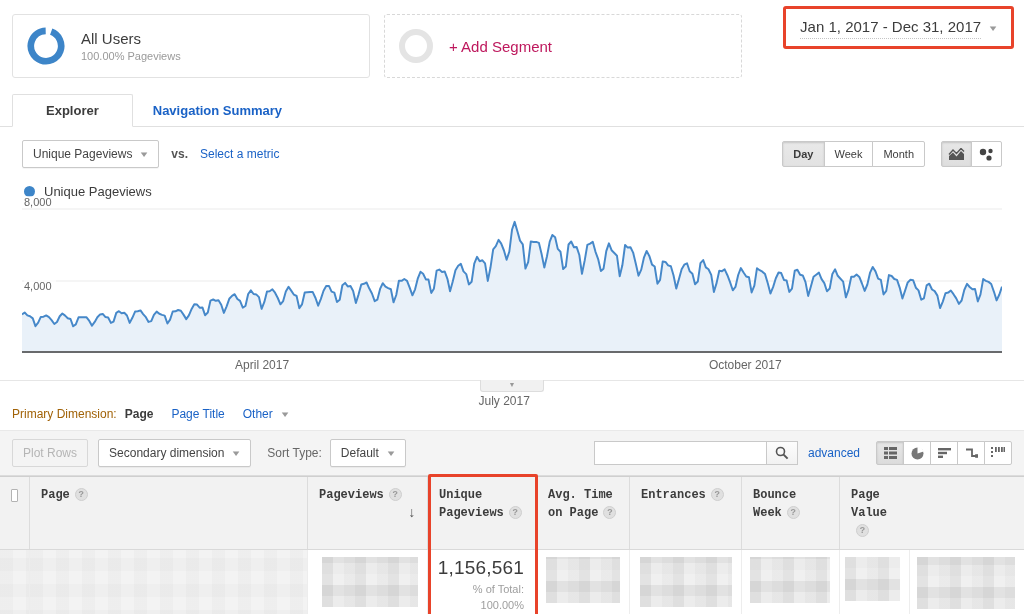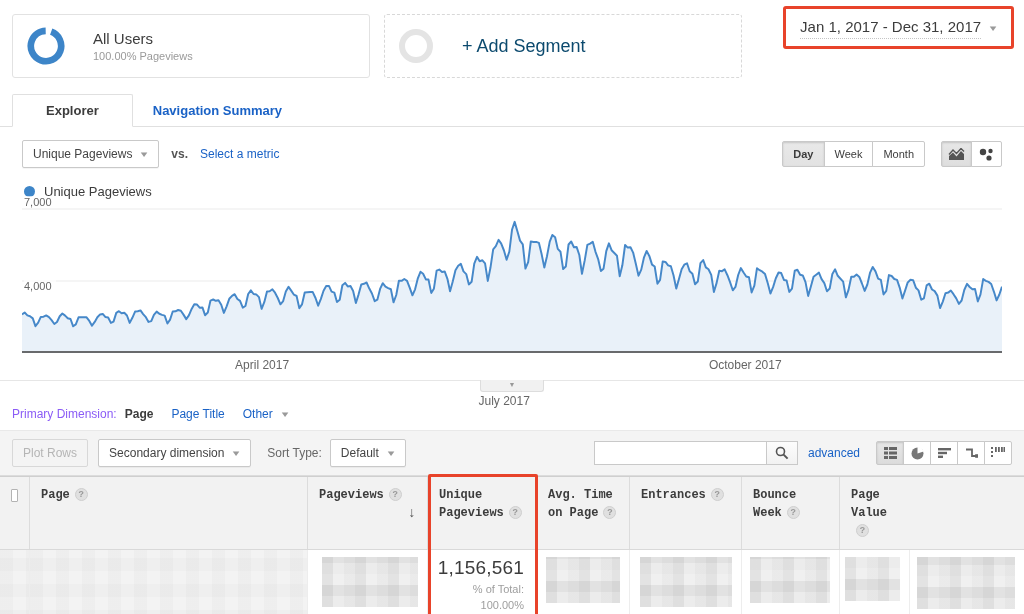--- a/index.html
+++ b/index.html
@@ -3,25 +3,25 @@
 <meta charset="utf-8">
 <style>
   * { margin:0; padding:0; box-sizing:border-box; }
   html,body { width:1024px; height:614px; background:#fff; overflow:hidden;
     font-family:"Liberation Sans", sans-serif; color:#444; }
 
   
   .segment-bar { display:flex; align-items:flex-start; padding:14px 12px 0 12px; position:relative; }
   .seg-card { width:358px; height:64px; border:1px solid #e2e2e2; border-radius:3px;
     display:flex; align-items:center; padding:0 14px; background:#fff; }
-  .seg-card .txt { margin-left:28px; }
+  .seg-card .txt { margin-left:16px; }
   .seg-title { font-size:15px; color:#3c3c3c; }
   .seg-sub { font-size:11px; color:#9a9a9a; margin-top:3px; }
   .seg-add { width:358px; height:64px; border:1px dashed #d8d8d8; border-radius:3px;
-    display:flex; align-items:center; padding:0 14px; margin-left:14px; color:#0c4a6e; font-size:18px;gap:13px; }
+    display:flex; align-items:center; padding:0 14px; margin-left:14px; color:#be185d; font-size:15px; }
   .donut-blue { width:38px; height:38px; flex:none; }
   .donut-gray { width:34px; height:34px; flex:none; border:6px solid #e4e4e4; border-radius:50%; }
   .seg-add .lbl { margin-left:16px; }
 
   .date-widget { position:absolute; right:10px; top:6px; border:3px solid #e8432a; border-radius:3px;
     background:#fff; padding:9px 14px 7px 14px; display:flex; align-items:center; }
   .date-text { font-size:15px; color:#3c3c3c; border-bottom:1px dotted #c4c4c4; padding-bottom:3px; }
   .caret { display:inline-block; font-size:8px; color:#9a9a9a; margin-left:8px; transform:scaleX(1.4); }
 
   
@@ -61,21 +61,21 @@
   .ytick.t4 { top:77px; }
   .xticks { position:relative; height:20px; margin:2px 22px 0 22px; }
   .xtick { position:absolute; transform:translateX(-50%); font-size:12px; color:#666; top:3px; white-space:nowrap; }
   .chart-divider { position:relative; margin-top:5px; border-top:1px solid #e6e6e6; height:13px; }
   .chart-handle { position:absolute; left:50%; transform:translateX(-50%); top:-1px; width:64px; height:12px;
     background:#f1f1f1; border:1px solid #ddd; border-top:none; border-radius:0 0 3px 3px; text-align:center;
     font-size:7px; color:#999; line-height:10px; }
 
   
   .pd-row { display:flex; align-items:center; margin:14px 0 0 12px; font-size:12px; }
-  .pd-label { color:#8b5cf6; }
+  .pd-label { color:#a16207; }
   .pd-active { color:#3c3c3c; font-weight:bold; margin-left:8px; }
   .pd-link { margin-left:18px; }
 
   
   .toolbar { display:flex; align-items:center; margin-top:9px; background:#f4f4f4;
     border-top:1px solid #e9e9e9; border-bottom:1px solid #dcdcdc; padding:6px 12px; height:46px; }
   .btn-disabled { color:#b5b5b5; background:transparent; border:1px solid #d8d8d8; box-shadow:none; }
   .toolbar .btn { margin-right:10px; }
   .sort-label { font-size:12px; color:#666; margin:0 8px 0 6px; }
   .search-wrap { display:flex; align-items:center; }
@@ -187,21 +187,21 @@
 </div>
 
 <div class="chart-wrap">
   <svg id="chart-svg" viewBox="0 0 1000 150" preserveAspectRatio="none">
       <line x1="0" y1="78.0" x2="1000" y2="78.0" stroke="#ebebeb" stroke-width="1"></line>
       <line x1="0" y1="6.0" x2="1000" y2="6.0" stroke="#ebebeb" stroke-width="1"></line>
       <path d="M0.0,111.5 L2.7,109.5 L5.5,112.4 L8.2,113.3 L11.0,115.4 L13.7,123.2 L16.5,119.6 L19.2,113.9 L22.0,113.7 L24.7,112.4 L27.5,114.1 L30.2,117.2 L33.0,121.0 L35.7,119.0 L38.5,113.3 L41.2,110.5 L44.0,112.6 L46.7,115.2 L49.5,116.0 L52.2,123.3 L54.9,121.4 L57.7,114.3 L60.4,114.2 L63.2,114.3 L65.9,114.3 L68.7,117.9 L71.4,122.7 L74.2,118.9 L76.9,114.3 L79.7,111.4 L82.4,110.9 L85.2,114.1 L87.9,114.5 L90.7,119.9 L93.4,118.6 L96.2,109.9 L98.9,108.2 L101.6,110.2 L104.4,109.8 L107.1,112.5 L109.9,119.9 L112.6,114.8 L115.4,108.6 L118.1,108.3 L120.9,107.4 L123.6,111.1 L126.4,114.2 L129.1,118.9 L131.9,118.1 L134.6,111.9 L137.4,108.6 L140.1,110.8 L142.9,111.9 L145.6,112.6 L148.4,120.5 L151.1,116.6 L153.8,108.5 L156.6,108.3 L159.3,107.0 L162.1,107.7 L164.8,111.6 L167.6,116.1 L170.3,112.3 L173.1,105.9 L175.8,101.3 L178.6,101.6 L181.3,104.7 L184.1,104.4 L186.8,112.2 L189.6,109.5 L192.3,97.6 L195.1,96.5 L197.8,97.8 L200.5,97.2 L203.3,101.7 L206.0,109.9 L208.8,103.3 L211.5,95.8 L214.3,92.9 L217.0,91.2 L219.8,96.0 L222.5,97.9 L225.3,104.6 L228.0,103.0 L230.8,91.0 L233.5,87.3 L236.3,91.0 L239.0,91.4 L241.8,94.1 L244.5,105.9 L247.3,98.9 L250.0,88.4 L252.7,88.3 L255.5,86.3 L258.2,89.7 L261.0,95.0 L263.7,101.3 L266.5,98.1 L269.2,88.6 L272.0,83.8 L274.7,87.6 L277.5,91.7 L280.2,93.0 L283.0,105.2 L285.7,101.4 L288.5,89.4 L291.2,89.2 L294.0,89.1 L296.7,89.1 L299.5,95.0 L302.2,102.7 L304.9,96.1 L307.7,87.8 L310.4,83.1 L313.2,82.9 L315.9,88.6 L318.7,89.6 L321.4,99.0 L324.2,96.8 L326.9,82.2 L329.7,79.9 L332.4,83.4 L335.2,83.1 L337.9,87.9 L340.7,100.0 L343.4,91.6 L346.2,81.5 L348.9,80.8 L351.6,79.5 L354.4,85.6 L357.1,90.5 L359.9,98.2 L362.6,96.7 L365.4,85.9 L368.1,80.2 L370.9,83.7 L373.6,85.1 L376.4,86.2 L379.1,99.3 L381.9,92.0 L384.6,77.8 L387.4,77.8 L390.1,76.0 L392.9,77.8 L395.6,84.7 L398.4,92.3 L401.1,86.3 L403.8,75.7 L406.6,68.8 L409.3,70.7 L412.1,76.4 L414.8,76.6 L417.6,89.9 L420.3,85.7 L423.1,67.6 L425.8,66.6 L428.6,68.9 L431.3,68.4 L434.1,75.8 L436.8,88.2 L439.6,78.2 L442.3,67.2 L445.1,62.8 L447.8,60.8 L450.5,68.4 L453.3,71.1 L456.0,81.4 L458.8,78.8 L461.5,60.6 L464.3,53.8 L467.0,58.2 L469.8,57.3 L472.5,60.4 L475.3,77.9 L478.0,64.8 L480.8,46.3 L483.5,43.1 L486.3,36.9 L489.0,40.6 L491.8,47.5 L494.5,56.8 L497.3,48.5 L500.0,26.8 L502.7,18.9 L505.5,28.3 L508.2,37.6 L511.0,41.4 L513.7,65.6 L516.5,59.2 L519.2,38.5 L522.0,38.9 L524.7,38.9 L527.5,39.9 L530.2,51.0 L533.0,64.6 L535.7,53.2 L538.5,38.6 L541.2,32.0 L544.0,34.2 L546.7,45.9 L549.5,48.8 L552.2,66.1 L554.9,63.6 L557.7,41.5 L560.4,38.5 L563.2,44.2 L565.9,43.9 L568.7,52.0 L571.4,70.8 L574.2,57.4 L576.9,41.9 L579.7,40.6 L582.4,38.8 L585.2,48.8 L587.9,56.1 L590.7,68.0 L593.4,65.7 L596.2,48.2 L598.9,40.4 L601.6,47.2 L604.4,50.0 L607.1,52.7 L609.9,73.2 L612.6,62.3 L615.4,42.0 L618.1,44.6 L620.9,44.3 L623.6,49.6 L626.4,61.0 L629.1,72.7 L631.9,66.6 L634.6,54.7 L637.4,48.0 L640.1,52.9 L642.9,61.6 L645.6,63.5 L648.4,80.7 L651.1,76.9 L653.8,58.4 L656.6,58.9 L659.3,62.4 L662.1,63.2 L664.8,72.3 L667.6,85.6 L670.3,76.2 L673.1,66.2 L675.8,61.7 L678.6,60.3 L681.3,68.2 L684.1,70.7 L686.8,81.2 L689.6,78.6 L692.3,60.2 L695.1,57.1 L697.8,64.4 L700.5,66.3 L703.3,71.9 L706.0,88.9 L708.8,79.9 L711.5,67.7 L714.3,68.2 L717.0,66.4 L719.8,72.2 L722.5,79.1 L725.3,87.3 L728.0,83.9 L730.8,72.0 L733.5,65.1 L736.3,69.5 L739.0,73.5 L741.8,74.2 L744.5,89.4 L747.3,82.6 L750.0,65.2 L752.7,67.2 L755.5,68.7 L758.2,71.1 L761.0,80.2 L763.7,90.5 L766.5,83.9 L769.2,75.3 L772.0,69.5 L774.7,70.1 L777.5,76.9 L780.2,77.5 L783.0,88.9 L785.7,85.7 L788.5,67.8 L791.2,66.8 L794.0,71.8 L796.7,72.4 L799.5,79.1 L802.2,92.9 L804.9,83.7 L807.7,73.7 L810.4,71.7 L813.2,69.6 L815.9,76.1 L818.7,80.1 L821.4,88.2 L824.2,85.5 L826.9,70.9 L829.7,66.3 L832.4,72.8 L835.2,75.7 L837.9,78.6 L840.7,94.3 L843.4,86.9 L846.2,73.7 L848.9,73.7 L851.6,71.5 L854.4,73.9 L857.1,80.5 L859.9,87.9 L862.6,81.5 L865.4,69.6 L868.1,64.0 L870.9,68.4 L873.6,75.6 L876.4,76.9 L879.1,91.4 L881.9,87.8 L884.6,72.1 L887.4,73.0 L890.1,76.0 L892.9,76.9 L895.6,84.6 L898.4,95.5 L901.1,87.7 L903.8,79.4 L906.6,76.8 L909.3,77.2 L912.1,84.7 L914.8,87.4 L917.6,96.7 L920.3,95.4 L923.1,82.4 L925.8,80.7 L928.6,86.5 L931.3,88.1 L934.1,92.6 L936.8,105.1 L939.6,98.6 L942.3,90.2 L945.1,89.6 L947.8,87.5 L950.5,91.2 L953.3,95.4 L956.0,100.9 L958.8,97.5 L961.5,87.0 L964.3,80.8 L967.0,84.0 L969.8,86.3 L972.5,86.1 L975.3,98.4 L978.0,91.6 L980.8,76.1 L983.5,77.9 L986.3,78.9 L989.0,81.0 L991.8,88.8 L994.5,97.4 L997.3,91.5 L1000.0,83.7 L1000,150 L0,150 Z" fill="#e9f1f9"></path>
       <path d="M0.0,111.5 L2.7,109.5 L5.5,112.4 L8.2,113.3 L11.0,115.4 L13.7,123.2 L16.5,119.6 L19.2,113.9 L22.0,113.7 L24.7,112.4 L27.5,114.1 L30.2,117.2 L33.0,121.0 L35.7,119.0 L38.5,113.3 L41.2,110.5 L44.0,112.6 L46.7,115.2 L49.5,116.0 L52.2,123.3 L54.9,121.4 L57.7,114.3 L60.4,114.2 L63.2,114.3 L65.9,114.3 L68.7,117.9 L71.4,122.7 L74.2,118.9 L76.9,114.3 L79.7,111.4 L82.4,110.9 L85.2,114.1 L87.9,114.5 L90.7,119.9 L93.4,118.6 L96.2,109.9 L98.9,108.2 L101.6,110.2 L104.4,109.8 L107.1,112.5 L109.9,119.9 L112.6,114.8 L115.4,108.6 L118.1,108.3 L120.9,107.4 L123.6,111.1 L126.4,114.2 L129.1,118.9 L131.9,118.1 L134.6,111.9 L137.4,108.6 L140.1,110.8 L142.9,111.9 L145.6,112.6 L148.4,120.5 L151.1,116.6 L153.8,108.5 L156.6,108.3 L159.3,107.0 L162.1,107.7 L164.8,111.6 L167.6,116.1 L170.3,112.3 L173.1,105.9 L175.8,101.3 L178.6,101.6 L181.3,104.7 L184.1,104.4 L186.8,112.2 L189.6,109.5 L192.3,97.6 L195.1,96.5 L197.8,97.8 L200.5,97.2 L203.3,101.7 L206.0,109.9 L208.8,103.3 L211.5,95.8 L214.3,92.9 L217.0,91.2 L219.8,96.0 L222.5,97.9 L225.3,104.6 L228.0,103.0 L230.8,91.0 L233.5,87.3 L236.3,91.0 L239.0,91.4 L241.8,94.1 L244.5,105.9 L247.3,98.9 L250.0,88.4 L252.7,88.3 L255.5,86.3 L258.2,89.7 L261.0,95.0 L263.7,101.3 L266.5,98.1 L269.2,88.6 L272.0,83.8 L274.7,87.6 L277.5,91.7 L280.2,93.0 L283.0,105.2 L285.7,101.4 L288.5,89.4 L291.2,89.2 L294.0,89.1 L296.7,89.1 L299.5,95.0 L302.2,102.7 L304.9,96.1 L307.7,87.8 L310.4,83.1 L313.2,82.9 L315.9,88.6 L318.7,89.6 L321.4,99.0 L324.2,96.8 L326.9,82.2 L329.7,79.9 L332.4,83.4 L335.2,83.1 L337.9,87.9 L340.7,100.0 L343.4,91.6 L346.2,81.5 L348.9,80.8 L351.6,79.5 L354.4,85.6 L357.1,90.5 L359.9,98.2 L362.6,96.7 L365.4,85.9 L368.1,80.2 L370.9,83.7 L373.6,85.1 L376.4,86.2 L379.1,99.3 L381.9,92.0 L384.6,77.8 L387.4,77.8 L390.1,76.0 L392.9,77.8 L395.6,84.7 L398.4,92.3 L401.1,86.3 L403.8,75.7 L406.6,68.8 L409.3,70.7 L412.1,76.4 L414.8,76.6 L417.6,89.9 L420.3,85.7 L423.1,67.6 L425.8,66.6 L428.6,68.9 L431.3,68.4 L434.1,75.8 L436.8,88.2 L439.6,78.2 L442.3,67.2 L445.1,62.8 L447.8,60.8 L450.5,68.4 L453.3,71.1 L456.0,81.4 L458.8,78.8 L461.5,60.6 L464.3,53.8 L467.0,58.2 L469.8,57.3 L472.5,60.4 L475.3,77.9 L478.0,64.8 L480.8,46.3 L483.5,43.1 L486.3,36.9 L489.0,40.6 L491.8,47.5 L494.5,56.8 L497.3,48.5 L500.0,26.8 L502.7,18.9 L505.5,28.3 L508.2,37.6 L511.0,41.4 L513.7,65.6 L516.5,59.2 L519.2,38.5 L522.0,38.9 L524.7,38.9 L527.5,39.9 L530.2,51.0 L533.0,64.6 L535.7,53.2 L538.5,38.6 L541.2,32.0 L544.0,34.2 L546.7,45.9 L549.5,48.8 L552.2,66.1 L554.9,63.6 L557.7,41.5 L560.4,38.5 L563.2,44.2 L565.9,43.9 L568.7,52.0 L571.4,70.8 L574.2,57.4 L576.9,41.9 L579.7,40.6 L582.4,38.8 L585.2,48.8 L587.9,56.1 L590.7,68.0 L593.4,65.7 L596.2,48.2 L598.9,40.4 L601.6,47.2 L604.4,50.0 L607.1,52.7 L609.9,73.2 L612.6,62.3 L615.4,42.0 L618.1,44.6 L620.9,44.3 L623.6,49.6 L626.4,61.0 L629.1,72.7 L631.9,66.6 L634.6,54.7 L637.4,48.0 L640.1,52.9 L642.9,61.6 L645.6,63.5 L648.4,80.7 L651.1,76.9 L653.8,58.4 L656.6,58.9 L659.3,62.4 L662.1,63.2 L664.8,72.3 L667.6,85.6 L670.3,76.2 L673.1,66.2 L675.8,61.7 L678.6,60.3 L681.3,68.2 L684.1,70.7 L686.8,81.2 L689.6,78.6 L692.3,60.2 L695.1,57.1 L697.8,64.4 L700.5,66.3 L703.3,71.9 L706.0,88.9 L708.8,79.9 L711.5,67.7 L714.3,68.2 L717.0,66.4 L719.8,72.2 L722.5,79.1 L725.3,87.3 L728.0,83.9 L730.8,72.0 L733.5,65.1 L736.3,69.5 L739.0,73.5 L741.8,74.2 L744.5,89.4 L747.3,82.6 L750.0,65.2 L752.7,67.2 L755.5,68.7 L758.2,71.1 L761.0,80.2 L763.7,90.5 L766.5,83.9 L769.2,75.3 L772.0,69.5 L774.7,70.1 L777.5,76.9 L780.2,77.5 L783.0,88.9 L785.7,85.7 L788.5,67.8 L791.2,66.8 L794.0,71.8 L796.7,72.4 L799.5,79.1 L802.2,92.9 L804.9,83.7 L807.7,73.7 L810.4,71.7 L813.2,69.6 L815.9,76.1 L818.7,80.1 L821.4,88.2 L824.2,85.5 L826.9,70.9 L829.7,66.3 L832.4,72.8 L835.2,75.7 L837.9,78.6 L840.7,94.3 L843.4,86.9 L846.2,73.7 L848.9,73.7 L851.6,71.5 L854.4,73.9 L857.1,80.5 L859.9,87.9 L862.6,81.5 L865.4,69.6 L868.1,64.0 L870.9,68.4 L873.6,75.6 L876.4,76.9 L879.1,91.4 L881.9,87.8 L884.6,72.1 L887.4,73.0 L890.1,76.0 L892.9,76.9 L895.6,84.6 L898.4,95.5 L901.1,87.7 L903.8,79.4 L906.6,76.8 L909.3,77.2 L912.1,84.7 L914.8,87.4 L917.6,96.7 L920.3,95.4 L923.1,82.4 L925.8,80.7 L928.6,86.5 L931.3,88.1 L934.1,92.6 L936.8,105.1 L939.6,98.6 L942.3,90.2 L945.1,89.6 L947.8,87.5 L950.5,91.2 L953.3,95.4 L956.0,100.9 L958.8,97.5 L961.5,87.0 L964.3,80.8 L967.0,84.0 L969.8,86.3 L972.5,86.1 L975.3,98.4 L978.0,91.6 L980.8,76.1 L983.5,77.9 L986.3,78.9 L989.0,81.0 L991.8,88.8 L994.5,97.4 L997.3,91.5 L1000.0,83.7" fill="none" stroke="#4688c9" stroke-width="2" stroke-linejoin="round"></path>
       <line x1="0" y1="149" x2="1000" y2="149" stroke="#3c3c3c" stroke-width="1.6"></line>
     </svg>
-  <span class="ytick t8">7,000</span>
+  <span class="ytick t8">8,000</span>
   <span class="ytick t4">4,000</span>
 </div>
 <div class="xticks">
   <span class="xtick" style="left: 24.5%;">April 2017</span>
   <span class="xtick" style="left: 49.2%; margin-top: 36px;">July 2017</span>
   <span class="xtick" style="left: 73.8%;">October 2017</span>
 </div>
 <div class="chart-divider">
   <div class="chart-handle">▼</div>
 </div>

